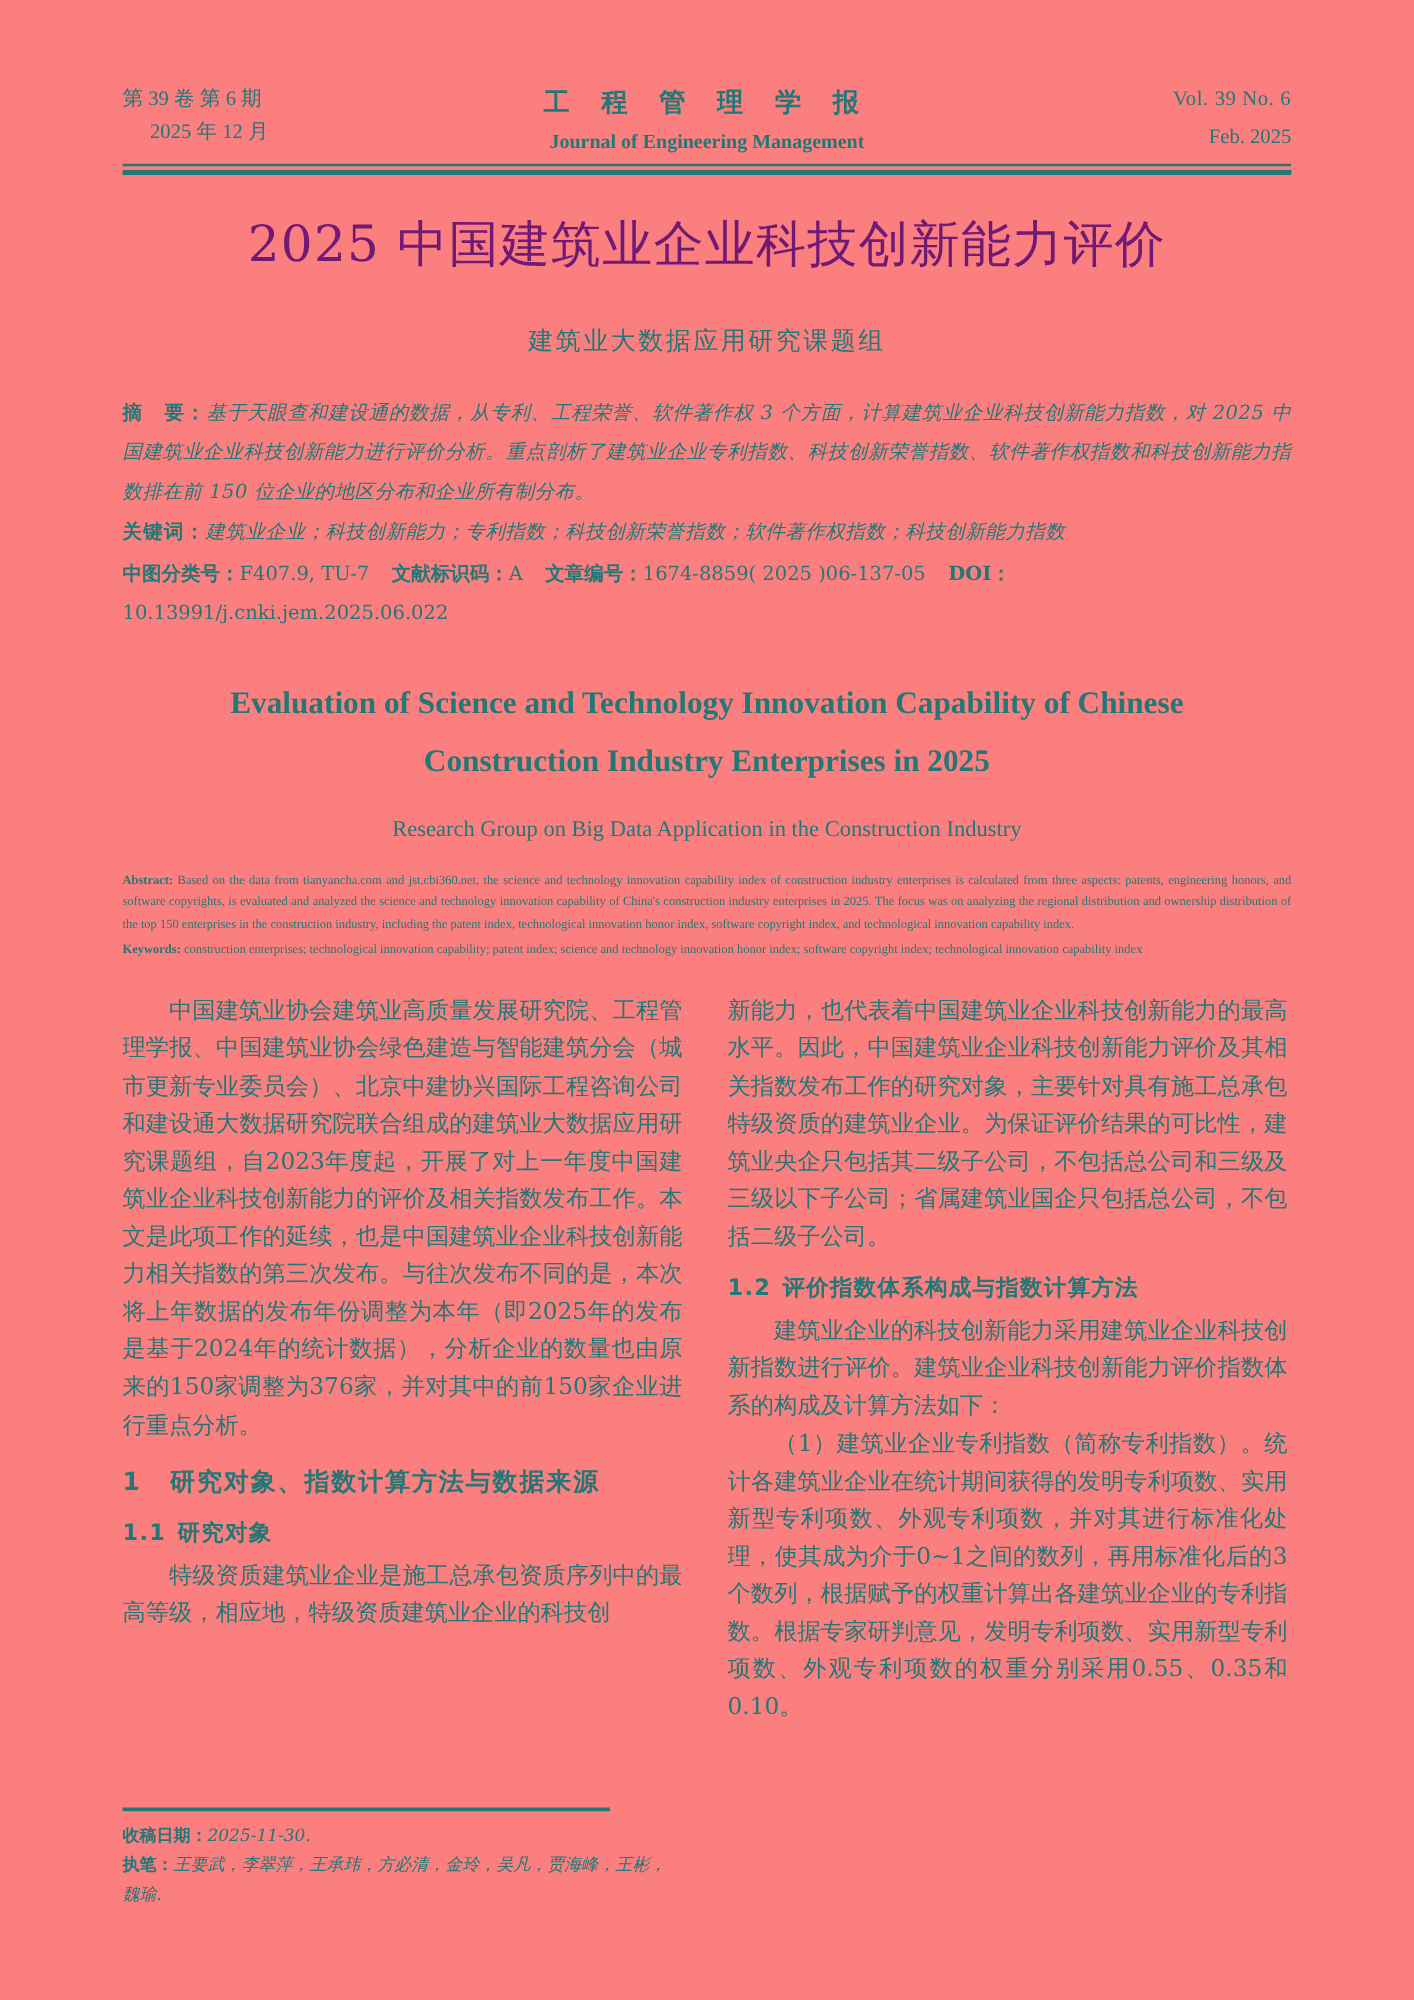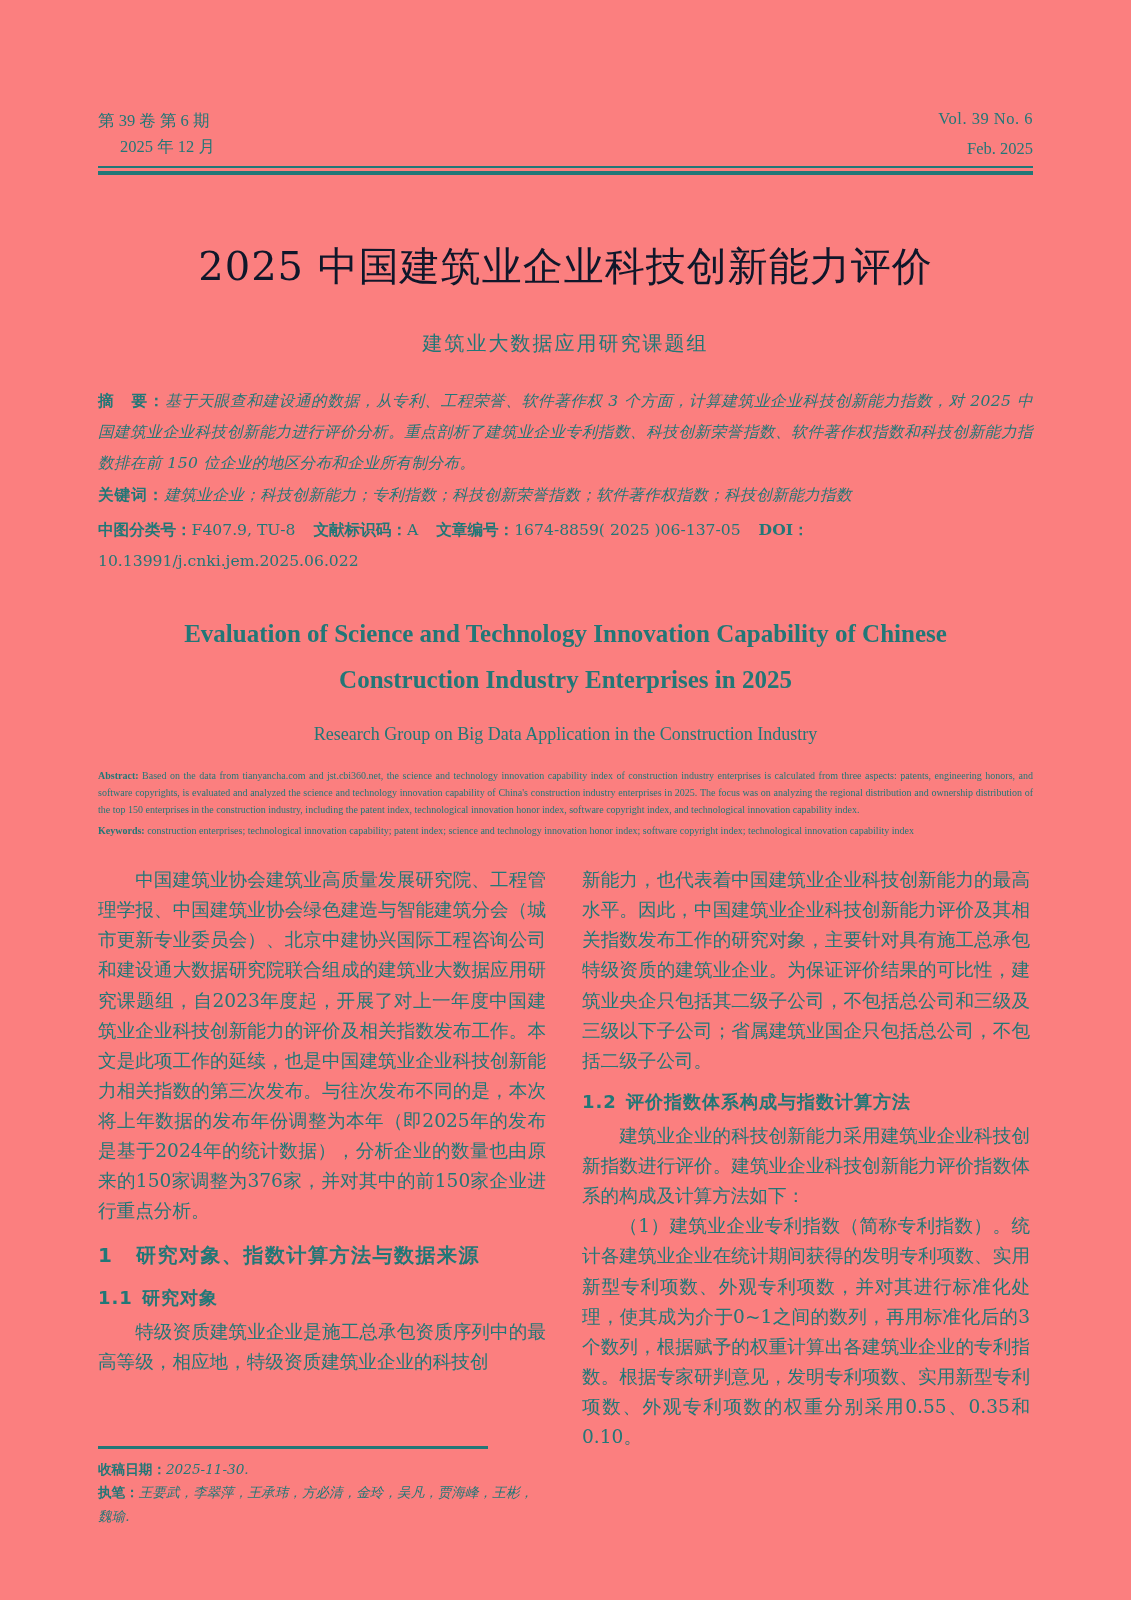--- a/index.html
+++ b/index.html
@@ -19,22 +19,22 @@
     width: 1131px;
     height: 1600px;
     box-sizing: border-box;
     padding: 0 98px;
   }
 
   
   .masthead {
     display: flex;
     justify-content: space-between;
-    align-items: center;
-    padding-top: 106px;
+    align-items: flex-start;
+    padding-top: 66px;
     font-size: 16.5px;
     line-height: 1.55;
   }
   .masthead .col-left  { text-align: left;  width: 230px; }
   .masthead .col-mid   { text-align: center; flex: 1; }
   .masthead .col-right { text-align: right; width: 230px; }
   .mh-line  { white-space: nowrap; }
   .mh-line.indent { padding-left: 22px; }
   .mh-cn-title {
     font-size: 21px;
@@ -55,23 +55,23 @@
   .rule-thin  { height: 1.6px; background: #227777; }
   .rule-gap   { height: 3px; }
   .rule-thick { height: 4.2px; background: #227777; }
 
   
   .cn-title {
     text-align: center;
     font-size: 40px;
     font-weight: 500;
     letter-spacing: 1px;
-    margin-top: 64px;
-    font-family: "DejaVu Serif", "Liberation Serif", serif;
-    color: #0f172a;
+    margin-top: 28px;
+    font-family: "DejaVu Serif", "Liberation Serif", serif;
+    color: #701a75;
   }
   .cn-author {
     text-align: center;
     font-size: 20px;
     margin-top: 36px;
     letter-spacing: 2px;
     font-family: "DejaVu Serif", "Liberation Serif", serif;
   }
 
   
@@ -183,20 +183,24 @@
 </head>
 <body>
 
 <div class="page">
 
   <div class="masthead">
     <div class="col-left">
       <div class="mh-line">第 39 卷  第 6 期</div>
       <div class="mh-line indent">2025 年 12 月</div>
     </div>
+    <div class="col-mid">
+      <div class="mh-cn-title">工 程 管 理 学 报</div>
+      <div class="mh-en-title">Journal of Engineering Management</div>
+    </div>
     <div class="col-right">
       <div class="mh-line mh-right-1">Vol. 39      No. 6</div>
       <div class="mh-line mh-right-2">Feb. 2025</div>
     </div>
   </div>
 
   <div class="rule-group">
     <div class="rule-thin"></div>
     <div class="rule-gap"></div>
     <div class="rule-thick"></div>
@@ -206,21 +210,21 @@
   <div class="cn-author">建筑业大数据应用研究课题组</div>
 
   <div class="abs-cn">
     <span class="lbl">摘　要：</span><span>基于天眼查和建设通的数据，从专利、工程荣誉、软件著作权 3 个方面，计算建筑业企业科技创新能力指数，对 2025 中国建筑业企业科技创新能力进行评价分析。重点剖析了建筑业企业专利指数、科技创新荣誉指数、软件著作权指数和科技创新能力指数排在前 150 位企业的地区分布和企业所有制分布。</span>
   </div>
   <div class="abs-cn" style="margin-top:0">
     <span class="lbl">关键词：</span><span>建筑业企业；科技创新能力；专利指数；科技创新荣誉指数；软件著作权指数；科技创新能力指数</span>
   </div>
 
   <div class="meta-cn">
-    <span class="lbl">中图分类号：</span><span>F407.9, TU-8</span><span class="sp"></span><span class="lbl">文献标识码：</span><span>A</span><span class="sp"></span><span class="lbl">文章编号：</span><span>1674-8859( 2025 )06-137-05</span><span class="sp"></span><span class="lbl">DOI：</span><span>10.13991/j.cnki.jem.2025.06.022</span>
+    <span class="lbl">中图分类号：</span><span>F407.9, TU-7</span><span class="sp"></span><span class="lbl">文献标识码：</span><span>A</span><span class="sp"></span><span class="lbl">文章编号：</span><span>1674-8859( 2025 )06-137-05</span><span class="sp"></span><span class="lbl">DOI：</span><span>10.13991/j.cnki.jem.2025.06.022</span>
   </div>
 
   <div class="en-title">
     <div>Evaluation of Science and Technology Innovation Capability of Chinese</div>
     <div>Construction Industry Enterprises in 2025</div>
   </div>
   <div class="en-author">Research Group on Big Data Application in the Construction Industry</div>
 
   <div class="abs-en">
     <span class="lbl">Abstract:</span>

